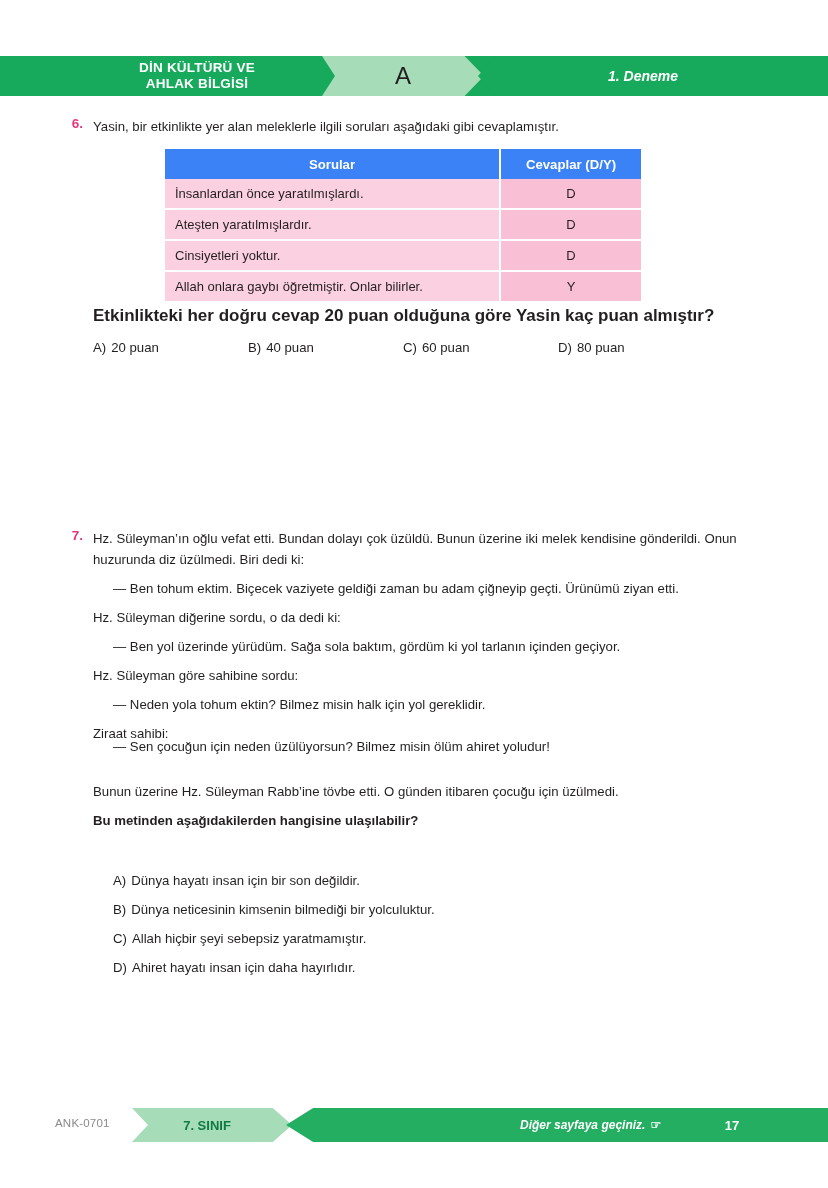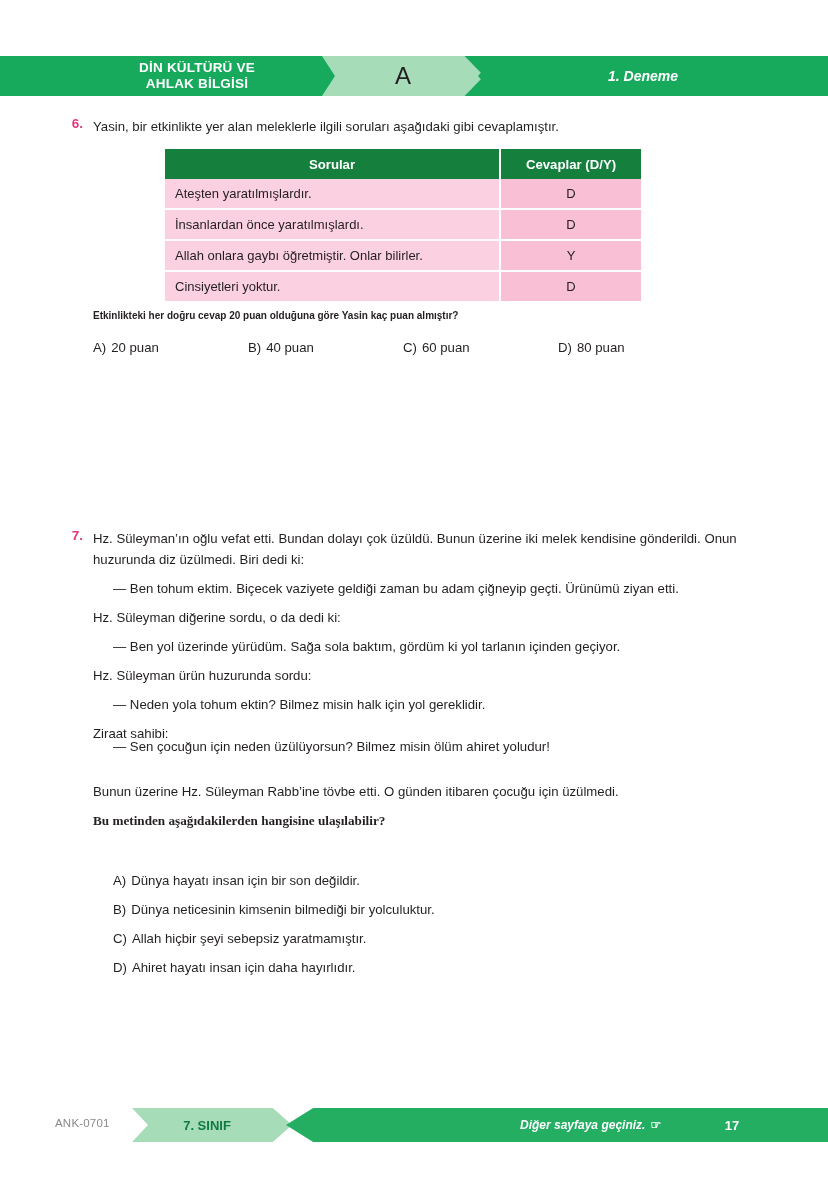--- a/index.html
+++ b/index.html
@@ -129,21 +129,21 @@
     border-collapse: collapse;
     width: 474px;
     table-layout: fixed;
   }
   .dtable th, .dtable td {
     padding: 0;
     height: 29px;
     vertical-align: middle;
   }
   .dtable thead th {
-    background: #15803d;
+    background: #3b82f6;
     color: #ffffff;
     font-weight: bold;
     font-size: 13.2px;
     text-align: center;
     height: 30px;
   }
   .dtable thead th.sep {
     border-left: 2px solid #ffffff;
   }
   .dtable td.qcol {
@@ -161,21 +161,21 @@
     text-align: center;
     border-left: 2px solid #ffffff;
     border-bottom: 2px solid #ffffff;
   }
   .dtable tr:last-child td { border-bottom: none; }
 
   .qprompt {
     position: absolute;
     left: 38px;
     width: 700px;
-    font-size: 10px;
+    font-size: 17px;
     font-weight: bold;
     line-height: 20px;
   }
 
   .opt-row {
     position: absolute;
     left: 38px;
     width: 700px;
     font-size: 13.2px;
   }
@@ -187,21 +187,21 @@
   .opt-letter { margin-right: 5px; }
 
   .para {
     position: absolute;
     left: 38px;
     width: 694px;
     font-size: 13.2px;
     line-height: 21px;
   }
   .para.indent { left: 58px; width: 674px; }
-  .para.bold { font-weight: bold; font-family: Liberation Serif, serif; }
+  .para.bold { font-weight: bold; }
 
   .opt-stack {
     position: absolute;
     left: 58px;
     font-size: 13.2px;
     line-height: 20px;
     margin-top: 28px;
   }
   .opt-stack .opt-item {
     position: absolute;
@@ -296,34 +296,34 @@
 
     <table class="dtable" style="left:110px; top:33px;">
       <thead>
         <tr>
           <th style="width:334px;">Sorular</th>
           <th class="sep" style="width:140px;">Cevaplar (D/Y)</th>
         </tr>
       </thead>
       <tbody>
         <tr>
+          <td class="qcol">İnsanlardan önce yaratılmışlardı.</td>
+          <td class="acol">D</td>
+        </tr>
+        <tr>
           <td class="qcol">Ateşten yaratılmışlardır.</td>
           <td class="acol">D</td>
         </tr>
         <tr>
-          <td class="qcol">İnsanlardan önce yaratılmışlardı.</td>
+          <td class="qcol">Cinsiyetleri yoktur.</td>
           <td class="acol">D</td>
         </tr>
         <tr>
           <td class="qcol">Allah onlara gaybı öğretmiştir. Onlar bilirler.</td>
           <td class="acol">Y</td>
-        </tr>
-        <tr>
-          <td class="qcol">Cinsiyetleri yoktur.</td>
-          <td class="acol">D</td>
         </tr>
       </tbody>
     </table>
 
     <div class="qprompt" style="top:190px;">Etkinlikteki her doğru cevap 20 puan olduğuna göre Yasin kaç puan almıştır?</div>
 
     <div class="opt-row" style="top:224px; height:22px;">
       <div class="opt-inline" style="left:0px;">
         <span class="opt-letter">A)</span><span>20 puan</span>
       </div>
@@ -339,21 +339,21 @@
     </div>
   </div>
 
   <div class="qblock" style="left:55px; top:432px; width:720px;">
     <div class="qnum">7.</div>
     <div class="qstem">Hz. Süleyman’ın oğlu  vefat etti. Bundan dolayı çok üzüldü. Bunun üzerine iki melek kendisine gönderildi. Onun huzurunda diz üzülmedi. Biri dedi ki:</div>
 
     <div class="para indent" style="top:50px;">— Ben tohum ektim. Biçecek vaziyete geldiği zaman bu adam çiğneyip geçti. Ürünümü ziyan etti.</div>
     <div class="para" style="top:79px;">Hz. Süleyman diğerine sordu, o da dedi ki:</div>
     <div class="para indent" style="top:108px;">— Ben yol üzerinde yürüdüm.  Sağa sola baktım, gördüm ki yol tarlanın içinden geçiyor.</div>
-    <div class="para" style="top:137px;">Hz. Süleyman ürün huzurunda sordu:</div>
+    <div class="para" style="top:137px;">Hz. Süleyman göre sahibine sordu:</div>
     <div class="para indent" style="top:166px;">— Neden yola tohum ektin? Bilmez misin halk için yol gereklidir.</div>
     <div class="para" style="top:195px;">Ziraat sahibi:</div>
     <div class="para indent" style="top:208px;">— Sen çocuğun için neden üzülüyorsun? Bilmez misin ölüm ahiret yoludur!</div>
     <div class="para" style="top:253px;">Bunun üzerine Hz. Süleyman Rabb’ine tövbe etti. O günden itibaren çocuğu için üzülmedi.</div>
 
     <div class="para bold" style="top:282px;">Bu metinden aşağıdakilerden hangisine ulaşılabilir?</div>
 
     <div class="opt-stack" style="top:315px; height:120px; width:660px;">
       <div class="opt-item" style="top:0px;">
         <span class="opt-letter">A)</span><span>Dünya hayatı insan için bir son değildir.</span>

